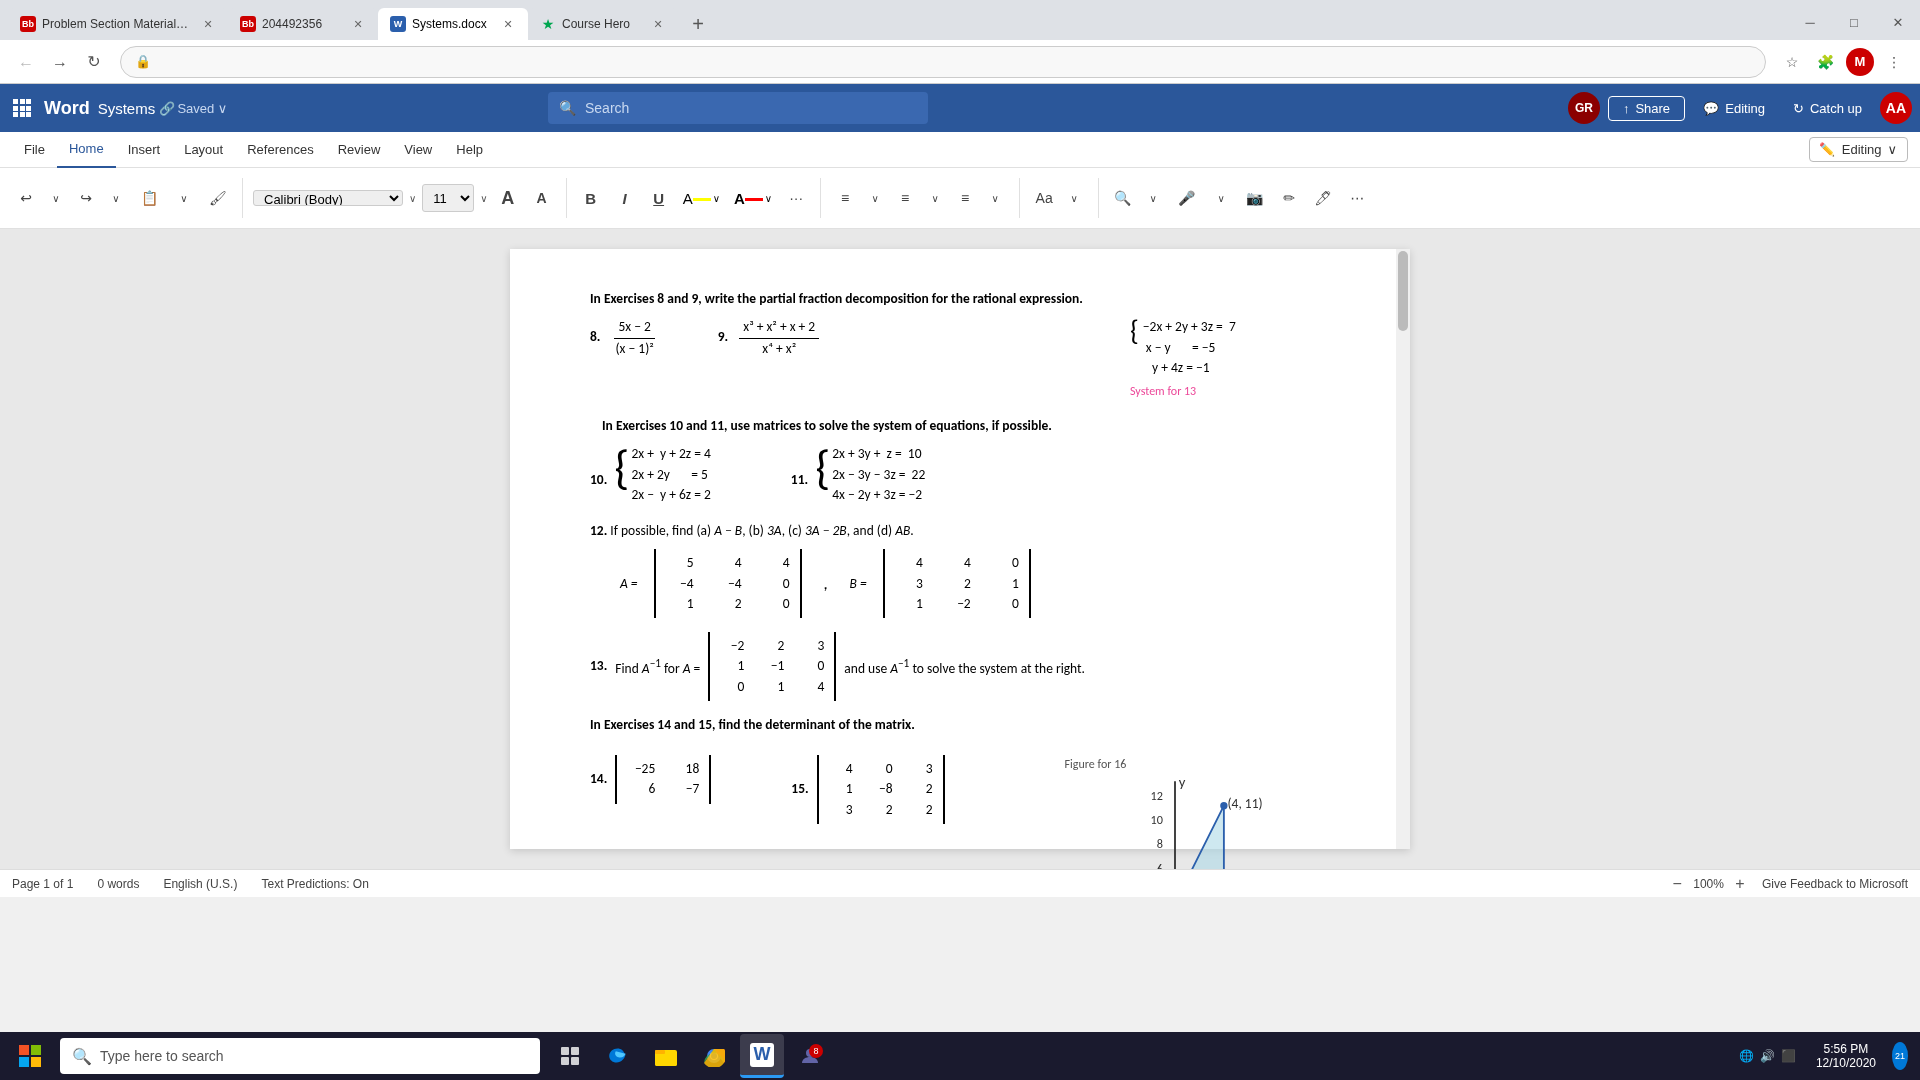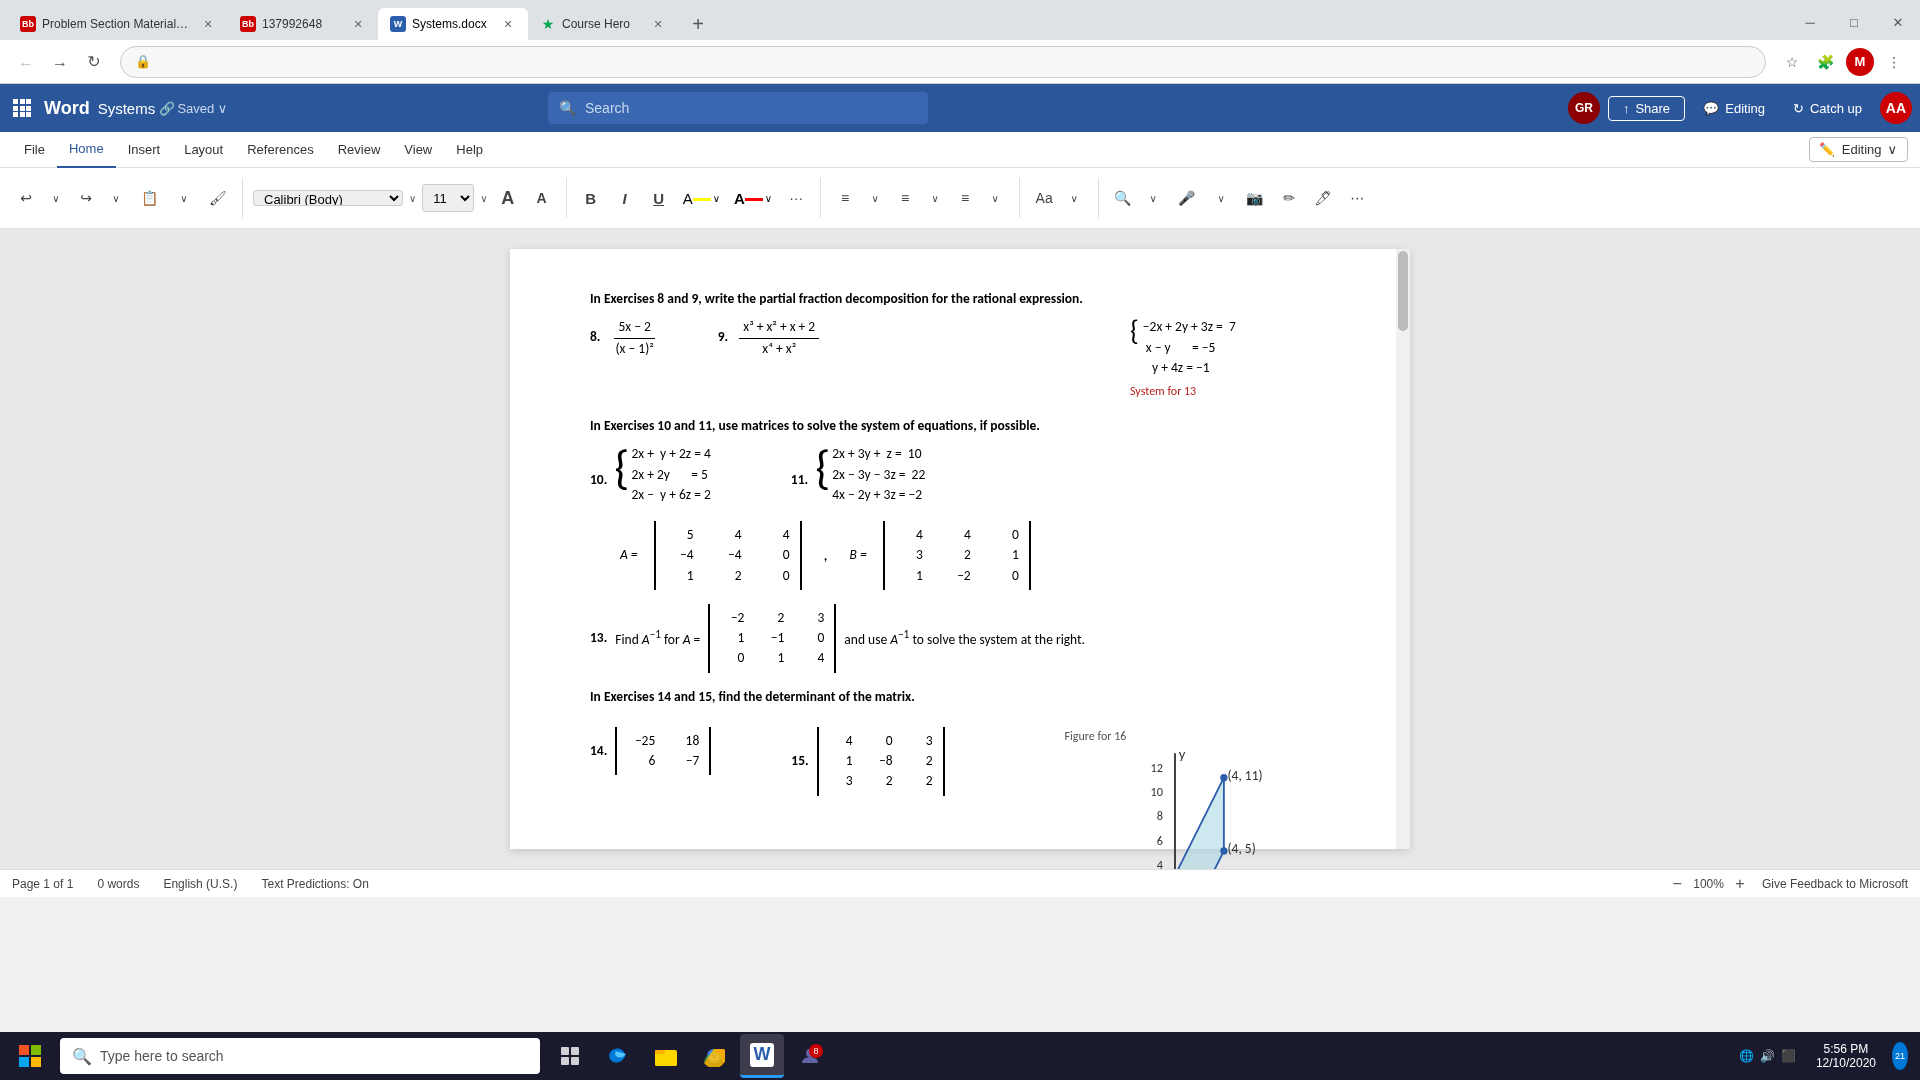--- a/index.html
+++ b/index.html
@@ -88,21 +88,21 @@
 
 <div class="browser-chrome">
   <div style="display:flex; align-items:flex-end; background:#dee1e6; padding:6px 0 0 8px; height:40px; position:relative;">
     <div class="tab" style="background:#dee1e6;">
       <span class="tab-icon" style="background:#c00;border-radius:3px;width:16px;height:16px;display:flex;align-items:center;justify-content:center;font-size:9px;font-weight:700;color:#fff;">Bb</span>
       <span class="tab-label">Problem Section Materials – 202...</span>
       <span class="tab-close">✕</span>
     </div>
     <div class="tab" style="background:#dee1e6;">
       <span class="tab-icon" style="background:#c00;border-radius:3px;width:16px;height:16px;display:flex;align-items:center;justify-content:center;font-size:9px;font-weight:700;color:#fff;">Bb</span>
-      <span class="tab-label">137992648</span>
+      <span class="tab-label">204492356</span>
       <span class="tab-close">✕</span>
     </div>
     <div class="tab active">
       <span class="tab-icon" style="background:#2b5fac;border-radius:3px;width:16px;height:16px;display:flex;align-items:center;justify-content:center;font-size:9px;font-weight:700;color:#fff;">W</span>
       <span class="tab-label">Systems.docx</span>
       <span class="tab-close">✕</span>
     </div>
     <div class="tab" style="background:#dee1e6;">
       <span class="tab-icon" style="font-size:14px;color:#00a650;">★</span>
       <span class="tab-label">Course Hero</span>
@@ -285,25 +285,25 @@
 
         <div style="min-width:200px;">
           <div style="display:flex;align-items:flex-start;">
             <span style="font-size:28px;line-height:1;margin-right:4px;">{</span>
             <div>
               <div>−2x + 2y + 3z = &nbsp;7</div>
               <div>&nbsp;x − y &nbsp; &nbsp; &nbsp; = −5</div>
               <div>&nbsp; &nbsp;y + 4z = −1</div>
             </div>
           </div>
-          <div style="font-size:12px;color:#b91c1c;margin-top:4px;">System for 13</div>
+          <div style="font-size:12px;color:#ec4899;margin-top:4px;">System for 13</div>
         </div>
       </div>
 
-      <p style="font-weight:700;margin-bottom:8px;">In Exercises 10 and 11, use matrices to solve the system of equations, if possible.</p>
+      <p style="font-weight:700;margin-bottom:8px;margin-left:12px;">In Exercises 10 and 11, use matrices to solve the system of equations, if possible.</p>
       <div style="display:flex;gap:80px;margin-bottom:16px;">
         <div>
           <span style="font-weight:700;">10.</span>
           <span style="display:inline-flex;align-items:flex-start;margin-left:4px;">
             <span style="font-size:48px;line-height:1;font-weight:100;margin-right:2px;">{</span>
             <span style="display:flex;flex-direction:column;">
               <span>2x + &nbsp;y + 2z = 4</span>
               <span>2x + 2y &nbsp; &nbsp; &nbsp; = 5</span>
               <span>2x − &nbsp;y + 6z = 2</span>
             </span>
@@ -315,20 +315,21 @@
             <span style="font-size:48px;line-height:1;font-weight:100;margin-right:2px;">{</span>
             <span style="display:flex;flex-direction:column;">
               <span>2x + 3y + &nbsp;z = &nbsp;10</span>
               <span>2x − 3y − 3z = &nbsp;22</span>
               <span>4x − 2y + 3z = −2</span>
             </span>
           </span>
         </div>
       </div>
 
+      <p style="margin-bottom:8px;"><span style="font-weight:700;">12.</span>  If possible, find (a) <span class="math">A − B</span>, (b) <span class="math">3A</span>, (c) <span class="math">3A − 2B</span>, and (d) <span class="math">AB</span>.</p>
       <div style="margin-bottom:14px;margin-left:30px;display:flex;align-items:center;gap:16px;">
         <span style="font-style:italic;">A = </span>
         <span style="display:inline-flex;flex-direction:column;border-left:2px solid #000;border-right:2px solid #000;padding:4px 10px;">
           <span style="display:flex;gap:20px;justify-content:flex-end;">
               <span style="min-width:28px;text-align:right;">5</span>
               <span style="min-width:28px;text-align:right;">4</span>
               <span style="min-width:28px;text-align:right;">4</span>
             </span>
           <span style="display:flex;gap:20px;justify-content:flex-end;">
               <span style="min-width:28px;text-align:right;">−4</span>

